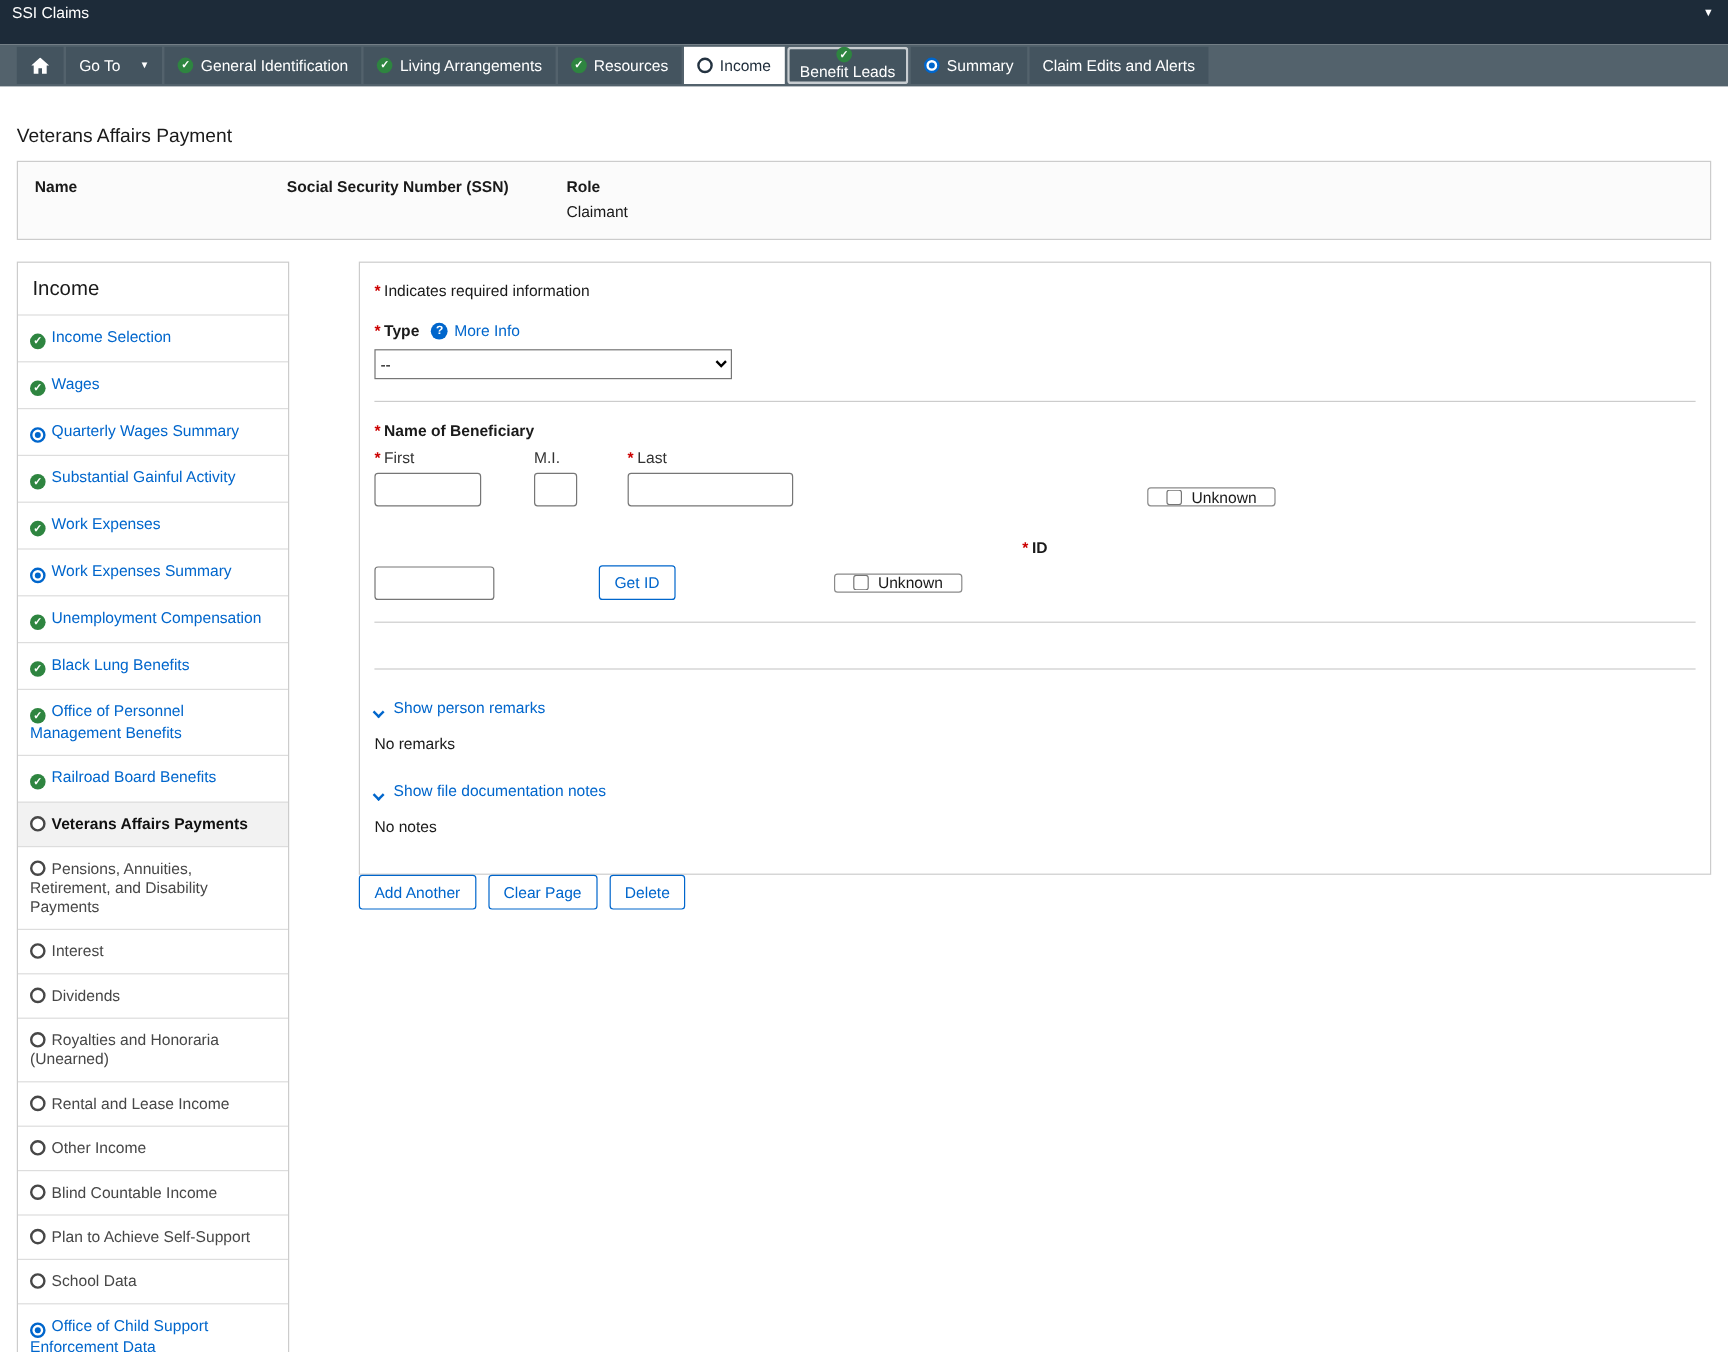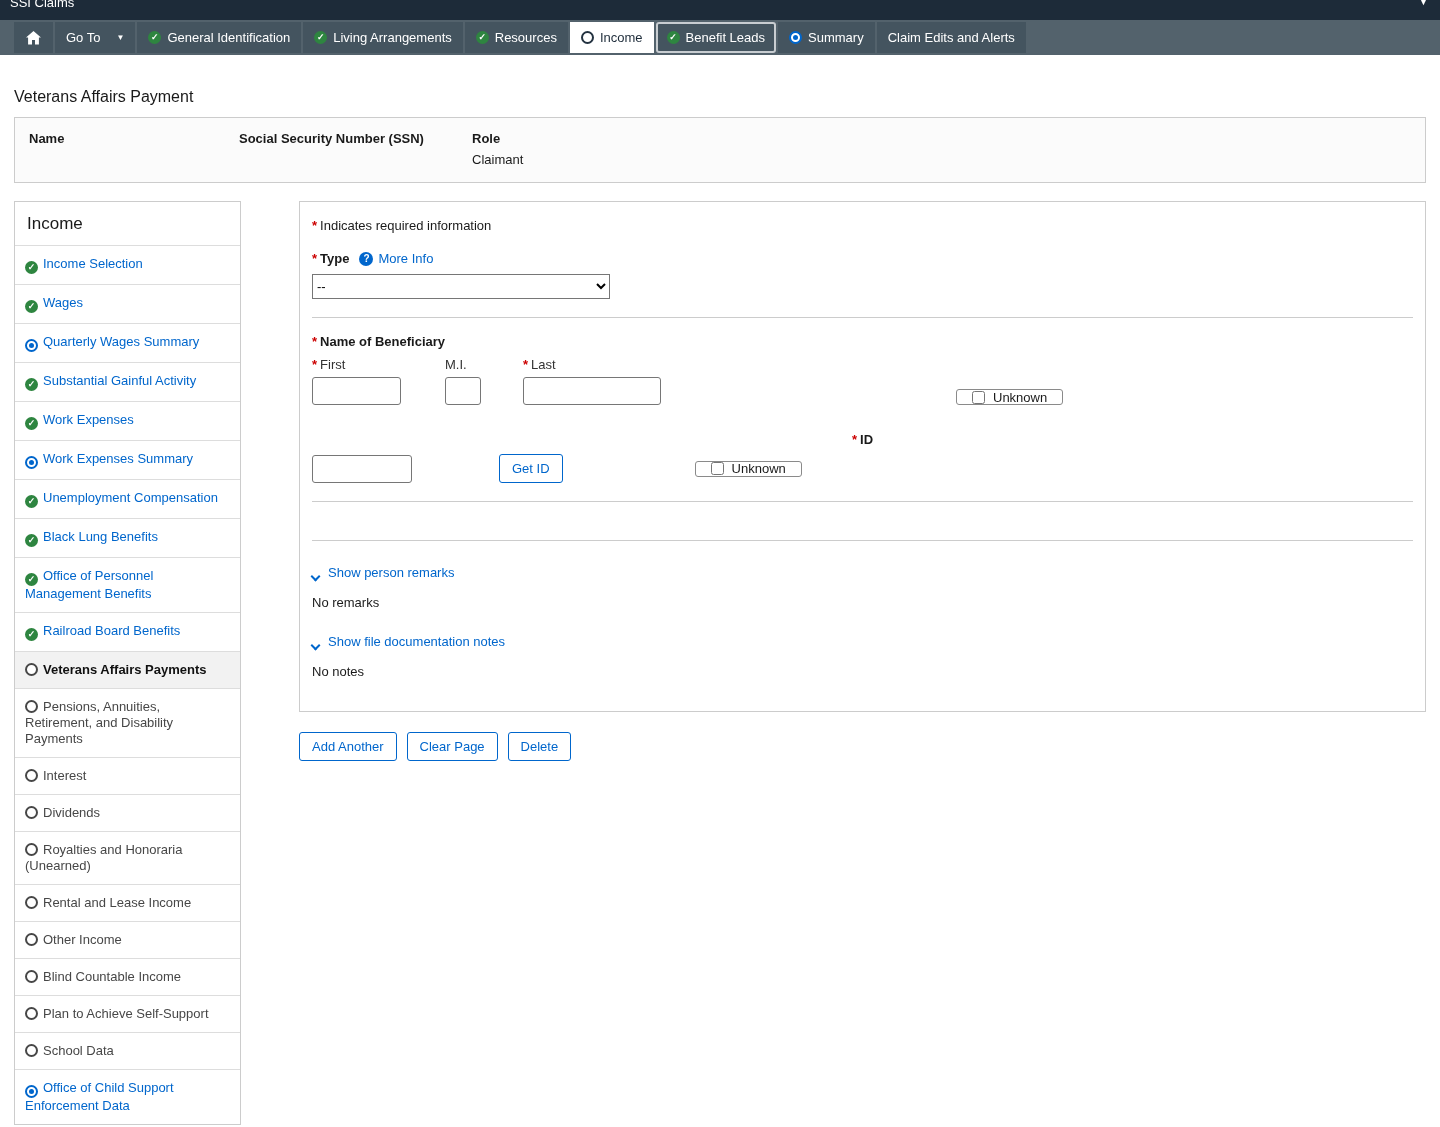--- a/index.html
+++ b/index.html
@@ -6,32 +6,32 @@
     --c-topbar:#1d2b39; --c-navbar:#53626c; --c-tab:#44545f; --c-tab_active:#ffffff;
     --c-link:#0066cc; --c-green:#2e8540; --c-required:#cc0000; --c-primary:#0052cc;
     --c-border:#cccccc; --c-text:#1a1a1a;
   }
   *{box-sizing:border-box;}
   html,body{margin:0;padding:0;}
   body{width:1440px;font-family:"Liberation Sans",sans-serif;font-size:13px;color:var(--c-text);background:#fff;}
   button{font-family:inherit;}
 
   
-  .topbar{height:20px;background:var(--c-topbar);color:#fff;display:flex;align-items:center;justify-content:space-between;padding:0 12px 16px 10px;font-size:13px;}
+  .topbar{height:37px;background:var(--c-topbar);color:#fff;display:flex;align-items:center;justify-content:space-between;padding:0 12px 16px 10px;font-size:13px;}
   .topbar .caret{font-size:9px;cursor:pointer;line-height:1;}
 
   
   .navbar{display:flex;align-items:stretch;background:var(--c-navbar);height:35px;padding:2px 8px 2px 14px;gap:2px;}
   .nav-btn,.tab{border:none;background:var(--c-tab);color:#fff;font-size:13px;display:flex;align-items:center;padding:0 11px;cursor:pointer;white-space:nowrap;}
   .nav-btn.home{padding:0 12px;}
   .goto-caret{font-size:8px;margin-left:16px;}
   #nav-tabs{display:flex;gap:2px;}
   .tab .status-icon{margin-right:6px;}
   .tab.active{background:var(--c-tab_active);color:var(--c-topbar);}
-  .tab.focused{box-shadow:inset 0 0 0 2px #c8cdd1;border-radius:3px;}
+  .tab.focused{box-shadow:inset 0 0 0 2px #c8cdd1;border-radius:3px;flex-direction:column;}
 
   
   .status-icon{width:13px;height:13px;border-radius:50%;display:inline-flex;align-items:center;justify-content:center;flex:none;}
   .status-icon.complete{background:var(--c-green);}
   .status-icon.complete::before{content:"\2713";color:#fff;font-size:9px;font-weight:700;line-height:1;}
   .status-icon.info{border:2px solid var(--c-link);background:#fff;}
   .status-icon.info::before{content:"";width:5px;height:5px;border-radius:50%;background:var(--c-link);}
   .status-icon.current,.status-icon.pending{border:2px solid #474747;background:#fff;}
   .tab .status-icon.current{border-color:#233240;}
 
@@ -80,21 +80,21 @@
   .id-label{margin-top:27px;text-align:center;}
   .id-row{display:flex;align-items:center;margin-top:7px;}
   .id-input{width:100px;}
   .btn-outline{border:1px solid var(--c-link);color:var(--c-link);background:#fff;border-radius:3px;font-size:13px;padding:6px 12px;cursor:pointer;}
   .getid{margin-left:87px;}
   .id-row .unknown-box{margin-left:132px;}
   .hr2{margin-top:38px;}
   .toggle{display:inline-flex;align-items:flex-end;gap:9px;border:none;background:none;color:var(--c-link);font-size:13px;padding:0;margin-top:24px;cursor:pointer;}
   .chev{width:7px;height:7px;border-right:2px solid var(--c-link);border-bottom:2px solid var(--c-link);transform:rotate(45deg);margin-top:-4px;flex:none;}
   .empty-text{margin:12px 0 0;}
-  .action-row{display:flex;gap:10px;margin-top:20px;}
+  .action-row{display:flex;gap:10px;}
 </style>
 </head>
 <body>
 
 <header class="topbar">
   <span>SSI Claims</span>
   <span class="caret">▼</span>
 </header>
 
 <nav class="navbar">

